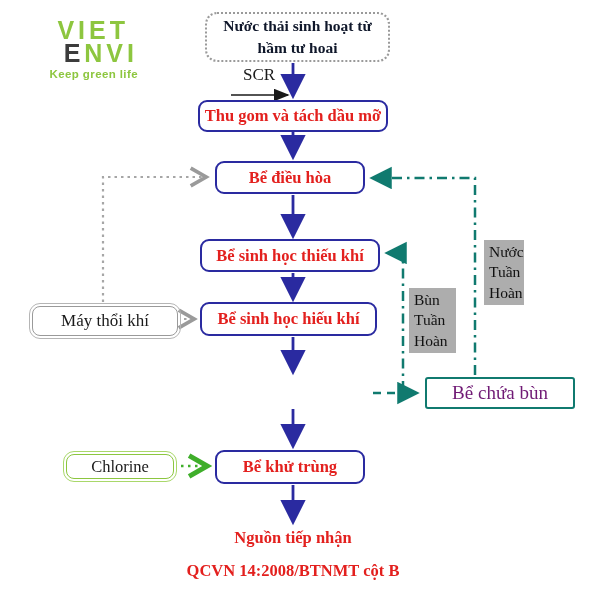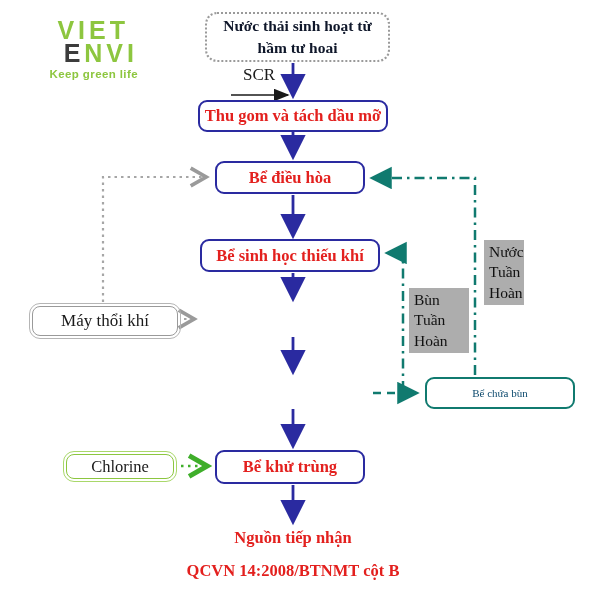--- a/index.html
+++ b/index.html
@@ -24,21 +24,21 @@
   }
   .box.graydouble{
     border:1px solid #9a9a9a;outline:1px solid #b5b5b5;outline-offset:2px;
     border-radius:8px;color:#1a1a1a;font-size:17px;
   }
   .box.greendouble{
     border:1px solid #8CC63F;outline:1px solid #a9d86a;outline-offset:2px;
     border-radius:8px;color:#1a1a1a;font-size:16.5px;
   }
   .box.teal{
-    border:2px solid #107A6F;border-radius:9px;color:#0c4a6e;font-size:11px;
+    border:2px solid #107A6F;border-radius:3px;color:#701a75;font-size:19px;
   }
   .graylabel{
     position:absolute;background:#ADADAD;color:#111;
     font-size:15.5px;line-height:1.32;padding:2px 5px;box-sizing:border-box;
     text-align:left;
   }
   .scr{
     position:absolute;color:#1a1a1a;font-size:17px;
   }
   .redline{
@@ -115,20 +115,23 @@
   </div>
 
   <div class="box blue" style="left:215px;top:161px;width:150px;height:33px;">
     <span>Bể điều hòa</span>
   </div>
 
   <div class="box blue" style="left:200px;top:239px;width:180px;height:33px;">
     <span>Bể sinh học thiếu khí</span>
   </div>
 
+  <div class="box blue" style="left:200px;top:302px;width:177px;height:34px;">
+    <span>Bể sinh học hiếu khí</span>
+  </div>
 
 
   <div class="box blue" style="left:215px;top:450px;width:150px;height:34px;">
     <span>Bể khử trùng</span>
   </div>
 
   <div class="box graydouble" style="left:32px;top:306px;width:146px;height:30px;">
     <span>Máy thổi khí</span>
   </div>
 
@@ -139,21 +142,21 @@
   <div class="box teal" style="left:425px;top:377px;width:150px;height:32px;">
     <span>Bể chứa bùn</span>
   </div>
 
   <div class="graylabel" style="left:484px;top:240px;width:40px;">
     <div>Nước</div>
     <div>Tuần</div>
     <div>Hoàn</div>
   </div>
 
-  <div class="graylabel" style="left:409px;top:288px;width:60px;">
+  <div class="graylabel" style="left:409px;top:288px;width:47px;">
     <div>Bùn</div>
     <div>Tuần</div>
     <div>Hoàn</div>
   </div>
 
   <div class="redline" style="left:193px;top:528px;width:200px;">Nguồn tiếp nhận</div>
   <div class="redline" style="left:143px;top:561px;width:300px;">QCVN 14:2008/BTNMT cột B</div>
 
 </div>
 

